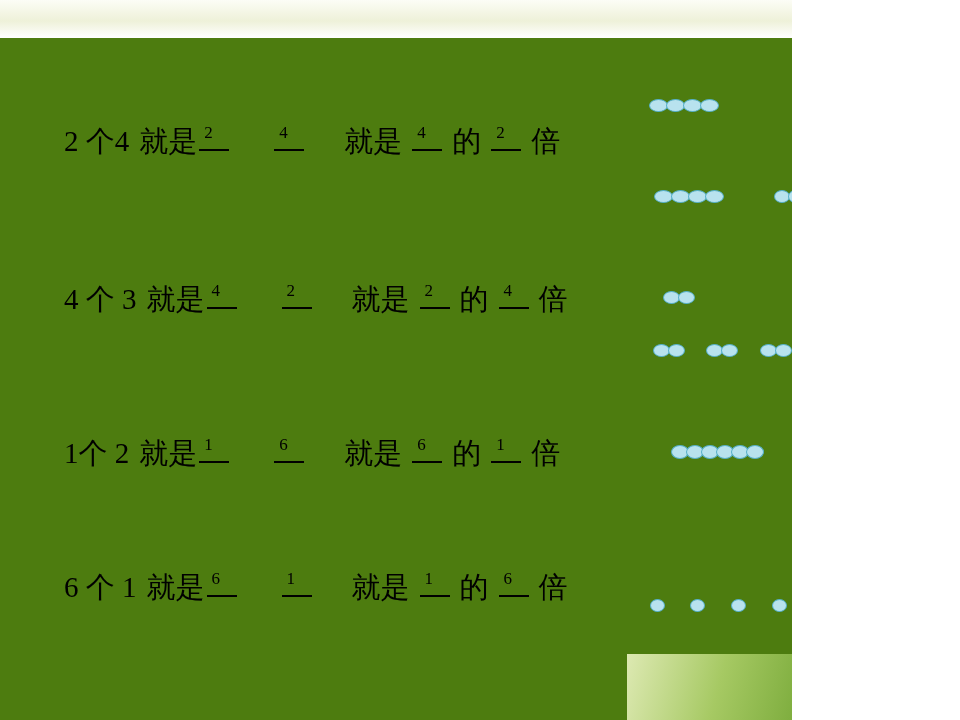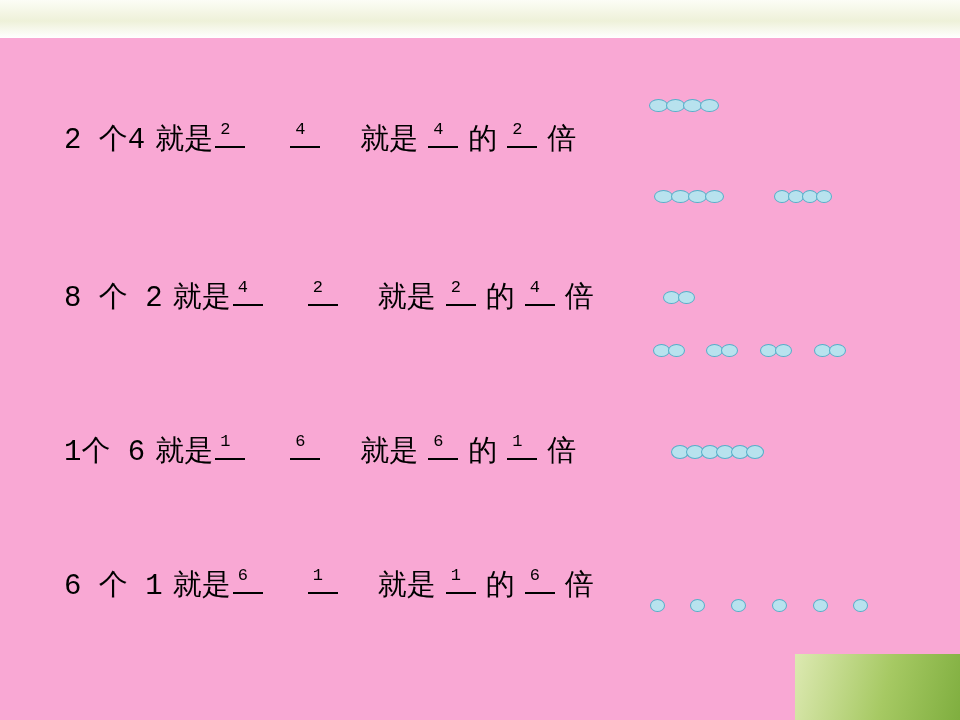--- a/index.html
+++ b/index.html
@@ -1,19 +1,19 @@
 <!DOCTYPE html>
 <html style="--dot-fill: #b8e2ee; --dot-stroke: #55afc9; --corner-light: #dde9b2; --corner-dark: #7fae3f; --top-band: #eef1d9;"><head>
 <meta charset="utf-8">
 <style>
   html,body { margin:0; padding:0; background:#ffffff; }
   .slide {
-    position:relative; width:960px; height:720px; overflow:hidden;
-    background:#f9a8d4;
-    font-family:Liberation Mono, monospace;
+    position:relative; width:792px; height:720px; overflow:hidden;
+    background:#4d7c0f;
+    font-family:Liberation Serif, serif;
     color:#000;
   }
   .top-band {
     position:absolute; left:0; top:0; width:960px; height:38px;
     background:linear-gradient(180deg, #fcfdf6 0%, var(--top-band,#eef1d9) 55%, #ffffff 100%);
   }
   .corner-green {
     position:absolute; right:0; bottom:0; width:165px; height:66px;
     background:linear-gradient(105deg, var(--corner-light,#dde9b2) 0%, #a6c963 55%, var(--corner-dark,#7fae3f) 100%);
   }
@@ -71,25 +71,25 @@
       <div class="dot-group" style="left: 772px; top: 599px;"><span class="dot" style="width: 15px; height: 13px;"></span></div>
       <div class="dot-group" style="left: 813px; top: 599px;"><span class="dot" style="width: 15px; height: 13px;"></span></div>
       <div class="dot-group" style="left: 853px; top: 599px;"><span class="dot" style="width: 15px; height: 13px;"></span></div>
     </div>
 
   <div class="problem" style="top:124px">
     <span class="lead">2 个4</span><span class="w1">就是</span><span class="blank b1"><span class="ans">2</span></span><span class="blank b2"><span class="ans">4</span></span><span class="w2">就是</span><span class="blank b3"><span class="ans">4</span></span><span class="w3">的</span><span class="blank b4"><span class="ans">2</span></span><span class="w4">倍</span>
   </div>
 
   <div class="problem" style="top:282px">
-    <span class="lead">8 个 2</span><span class="w1">就是</span><span class="blank b1"><span class="ans">4</span></span><span class="blank b2"><span class="ans">2</span></span><span class="w2">就是</span><span class="blank b3"><span class="ans">2</span></span><span class="w3">的</span><span class="blank b4"><span class="ans">4</span></span><span class="w4">倍</span>
+    <span class="lead">4 个 3</span><span class="w1">就是</span><span class="blank b1"><span class="ans">4</span></span><span class="blank b2"><span class="ans">2</span></span><span class="w2">就是</span><span class="blank b3"><span class="ans">2</span></span><span class="w3">的</span><span class="blank b4"><span class="ans">4</span></span><span class="w4">倍</span>
   </div>
 
   <div class="problem" style="top:436px">
-    <span class="lead">1个 6</span><span class="w1">就是</span><span class="blank b1"><span class="ans">1</span></span><span class="blank b2"><span class="ans">6</span></span><span class="w2">就是</span><span class="blank b3"><span class="ans">6</span></span><span class="w3">的</span><span class="blank b4"><span class="ans">1</span></span><span class="w4">倍</span>
+    <span class="lead">1个 2</span><span class="w1">就是</span><span class="blank b1"><span class="ans">1</span></span><span class="blank b2"><span class="ans">6</span></span><span class="w2">就是</span><span class="blank b3"><span class="ans">6</span></span><span class="w3">的</span><span class="blank b4"><span class="ans">1</span></span><span class="w4">倍</span>
   </div>
 
   <div class="problem" style="top:570px">
     <span class="lead">6 个 1</span><span class="w1">就是</span><span class="blank b1"><span class="ans">6</span></span><span class="blank b2"><span class="ans">1</span></span><span class="w2">就是</span><span class="blank b3"><span class="ans">1</span></span><span class="w3">的</span><span class="blank b4"><span class="ans">6</span></span><span class="w4">倍</span>
   </div>
 
   <div class="corner-green"></div>
 
 </div>
 

